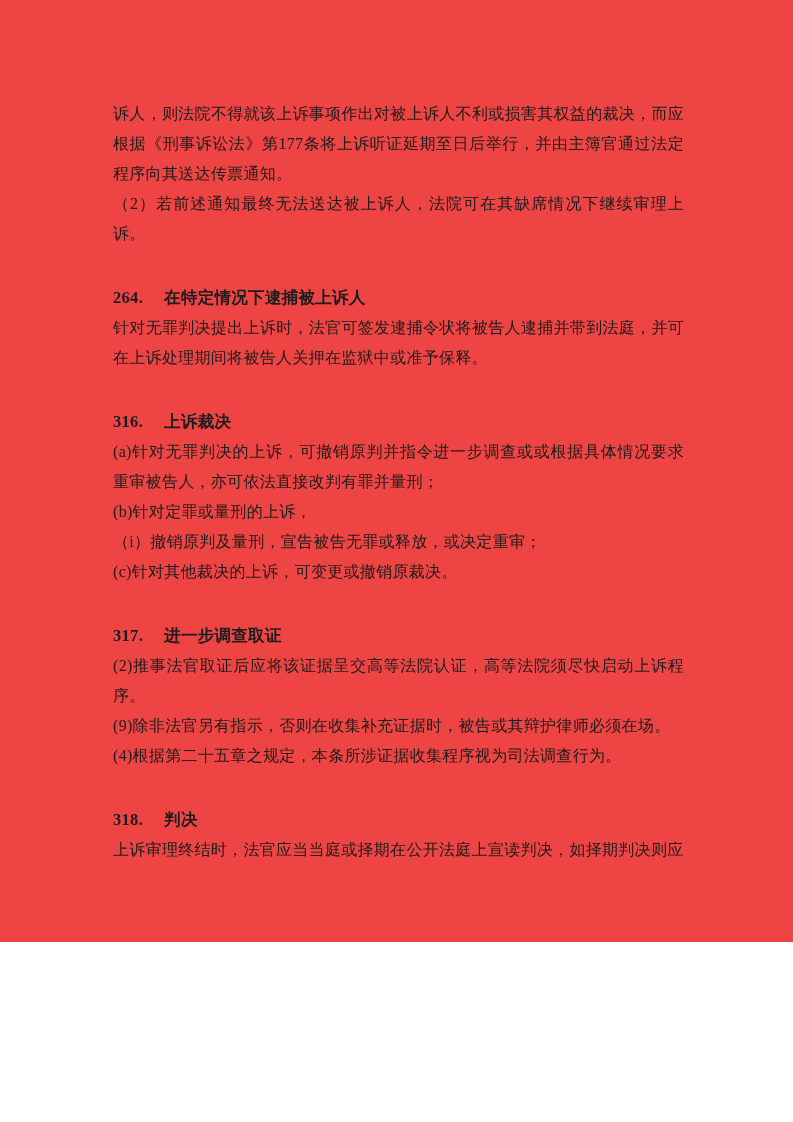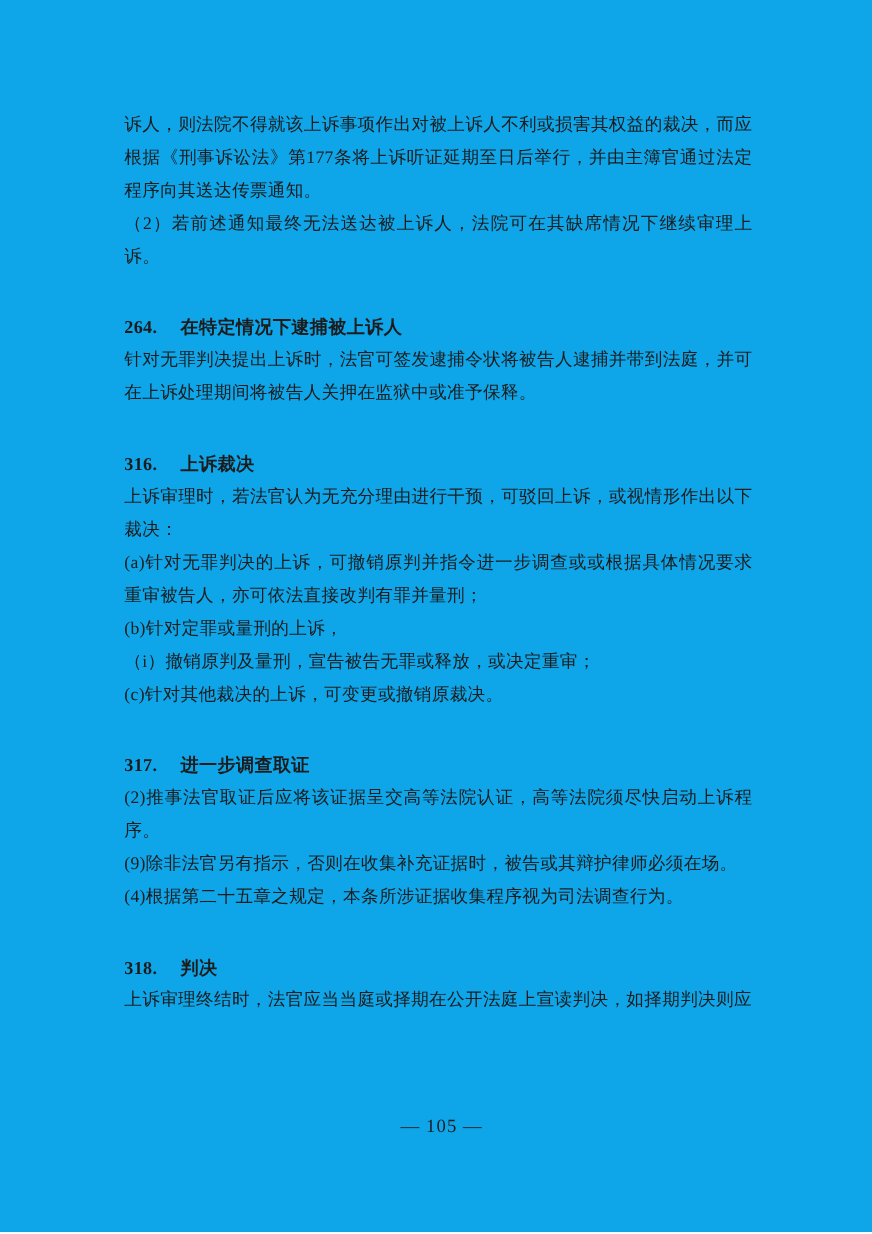--- a/index.html
+++ b/index.html
@@ -3,22 +3,22 @@
 <meta charset="utf-8">
 <style>
   html, body {
     margin: 0;
     padding: 0;
     background: #ffffff;
   }
   .page {
     position: relative;
     width: 793px;
-    height: 1120px;
-    background: #0ea5e9;
+    height: 942px;
+    background: #ef4444;
     color: #1c1c1c;
     font-family: "Liberation Serif", "DejaVu Serif", serif;
     overflow: hidden;
   }
   .content {
     position: absolute;
     left: 113px;
     top: 99px;
     width: 571px;
   }
@@ -68,21 +68,20 @@
       <h2 class="heading">
         <span class="h-num">264.</span><span class="h-title">在特定情况下逮捕被上诉人</span>
       </h2>
       <p class="body">针对无罪判决提出上诉时，法官可签发逮捕令状将被告人逮捕并带到法庭，并可在上诉处理期间将被告人关押在监狱中或准予保释。</p>
     </div>
 
     <div class="section">
       <h2 class="heading">
         <span class="h-num">316.</span><span class="h-title">上诉裁决</span>
       </h2>
-      <p class="body">上诉审理时，若法官认为无充分理由进行干预，可驳回上诉，或视情形作出以下裁决：</p>
       <p class="body">(a)针对无罪判决的上诉，可撤销原判并指令进一步调查或或根据具体情况要求重审被告人，亦可依法直接改判有罪并量刑；</p>
       <p class="body">(b)针对定罪或量刑的上诉，</p>
       <p class="body">（i）撤销原判及量刑，宣告被告无罪或释放，或决定重审；</p>
       <p class="body">(c)针对其他裁决的上诉，可变更或撤销原裁决。</p>
     </div>
 
     <div class="section">
       <h2 class="heading">
         <span class="h-num">317.</span><span class="h-title">进一步调查取证</span>
       </h2>

